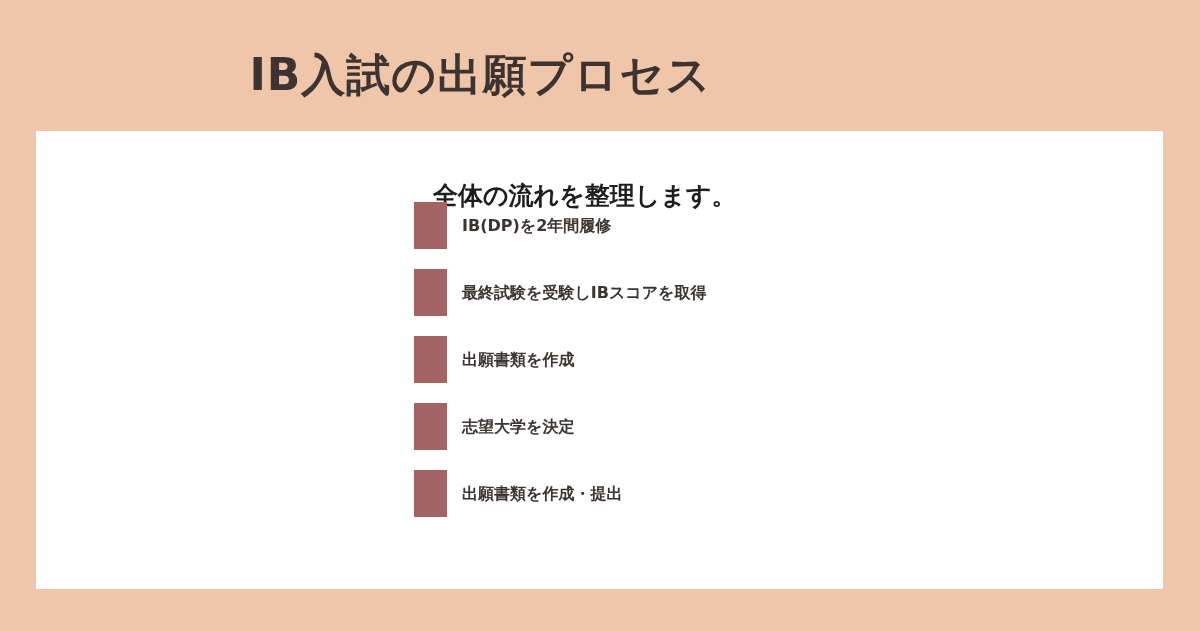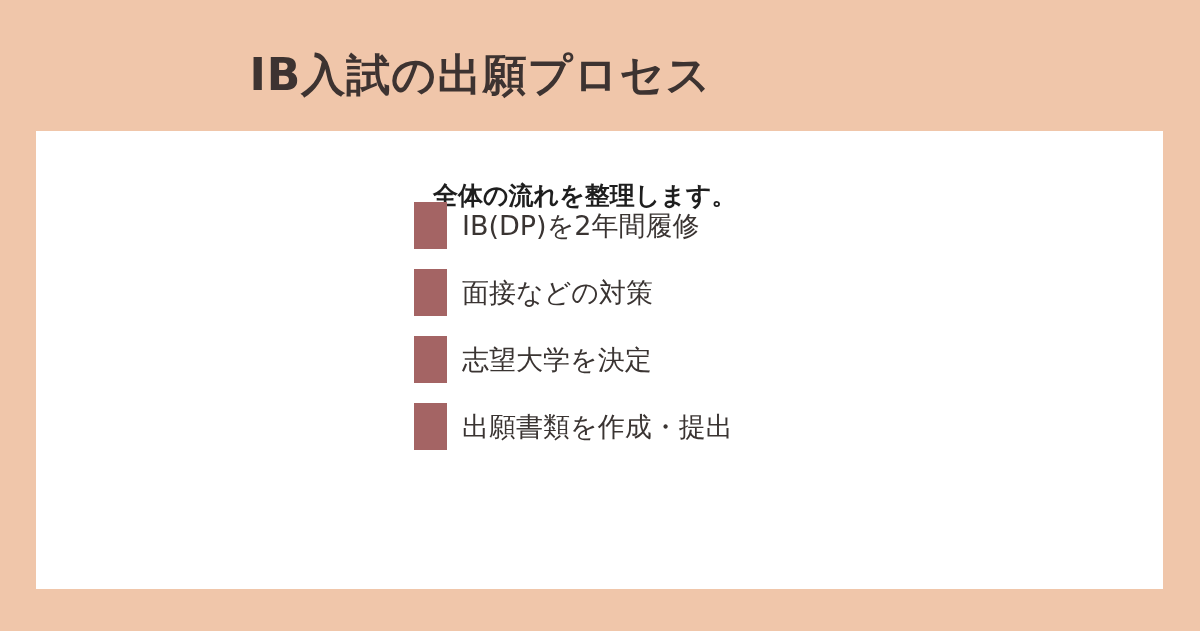--- a/index.html
+++ b/index.html
@@ -60,22 +60,22 @@
       margin-bottom: 20px;
     }
     .marker {
       width: 33px;
       height: 47px;
       background: #a46464;
       flex: 0 0 auto;
     }
     .step-label {
       margin-left: 15px;
-      font-size: 27px;
-      font-weight: normal;
+      font-size: 16px;
+      font-weight: bold;
       color: #3a3432;
       white-space: nowrap;
       line-height: 47px;
     }
   </style>
 </head>
 <body>
 
 <div class="title">IB入試の出願プロセス</div>
 
@@ -83,21 +83,25 @@
 
 <div class="intro">全体の流れを整理します。</div>
 
 <ul class="steps">
   <li class="step">
     <span class="marker"></span>
     <span class="step-label">IB(DP)を2年間履修</span>
   </li>
   <li class="step">
     <span class="marker"></span>
-    <span class="step-label">面接などの対策</span>
+    <span class="step-label">最終試験を受験しIBスコアを取得</span>
+  </li>
+  <li class="step">
+    <span class="marker"></span>
+    <span class="step-label">出願書類を作成</span>
   </li>
   <li class="step">
     <span class="marker"></span>
     <span class="step-label">志望大学を決定</span>
   </li>
   <li class="step">
     <span class="marker"></span>
     <span class="step-label">出願書類を作成・提出</span>
   </li>
 </ul>

